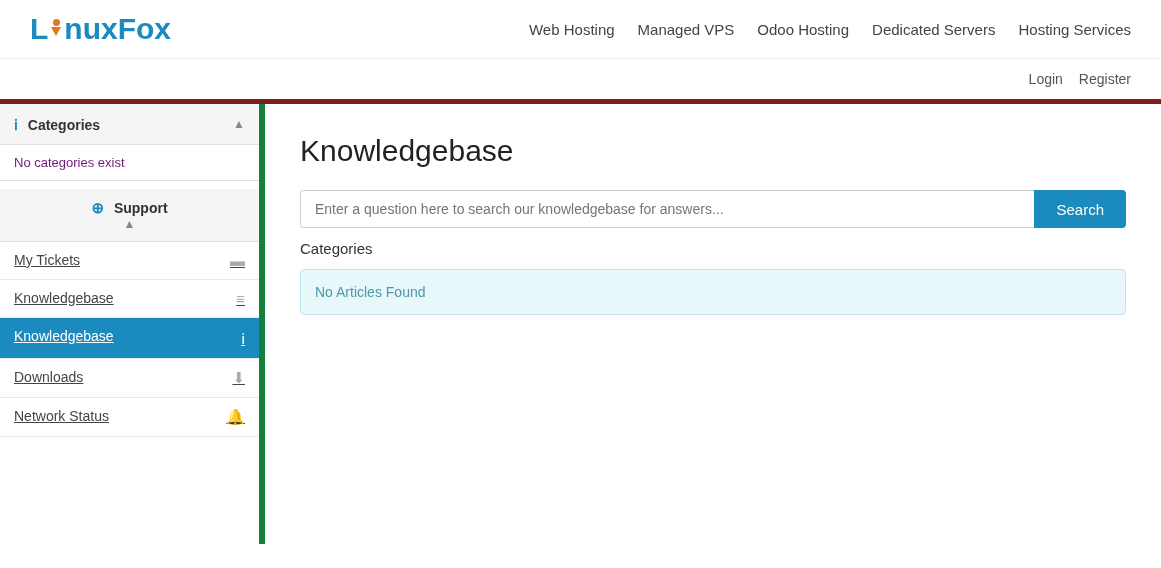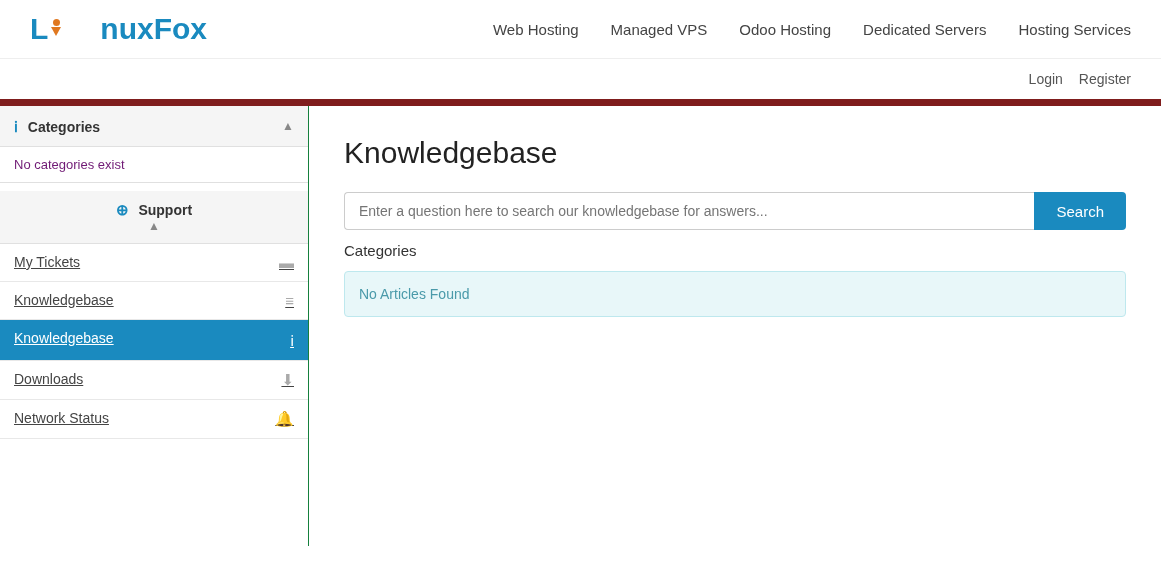--- a/index.html
+++ b/index.html
@@ -12,36 +12,36 @@
       padding: 12px 30px;
       border-bottom: 1px solid #eee;
       background: #fff;
     }
     .logo-area {
       flex: 0 0 auto;
       margin-right: auto;
     }
     .nav-links {
       display: flex;
-      gap: 32px;
+      gap: 23px;
       align-items: center;
     }
     .nav-links a {
       text-decoration: none;
       color: #444;
       font-size: 15px;
     }
 
     
     .header-bar {
       display: flex;
       justify-content: flex-end;
       align-items: center;
       padding: 12px 30px;
-      border-bottom: 7px solid #7f1d1d;
+      border-bottom: 5px solid #7f1d1d;
       gap: 16px;
       background: #fff;
     }
     .header-bar a {
       text-decoration: none;
       color: #555;
       font-size: 14px;
     }
     .btn-view-cart {
       background: #1a4e7a;
@@ -54,23 +54,23 @@
     }
 
     
     .main-layout {
       display: flex;
       min-height: 440px;
     }
 
     
     .sidebar {
-      width: 309px;
+      width: 265px;
       flex-shrink: 0;
-      border-right: 1px solid #15803d;
+      border-right: 6px solid #15803d;
       background: #fff;
     }
     .sidebar-section-header {
       display: flex;
       align-items: center;
       justify-content: space-between;
       padding: 10px 14px;
       background: #f5f5f5;
       border-bottom: 1px solid #e0e0e0;
       font-size: 14px;
@@ -195,21 +195,20 @@
     .logo-person-body {
       width: 0; height: 0;
       border-left: 5px solid transparent;
       border-right: 5px solid transparent;
       border-top: 9px solid #e07820;
     }
     .logo-inuxfox {
       color: #1a8abf;
       font-size: 30px;
       font-weight: 900;
-      margin-left: 36px;
     }
   </style>
 </head>
 <body>
 
 <nav class="top-nav">
   <div class="logo-area">
     <div class="logo-wrapper">
       <span class="logo-l">L</span>
       <div class="logo-person">

